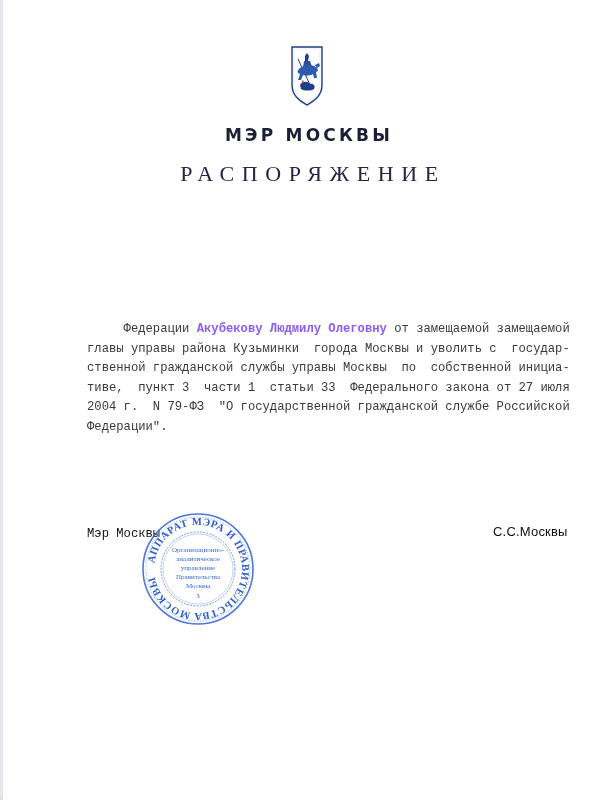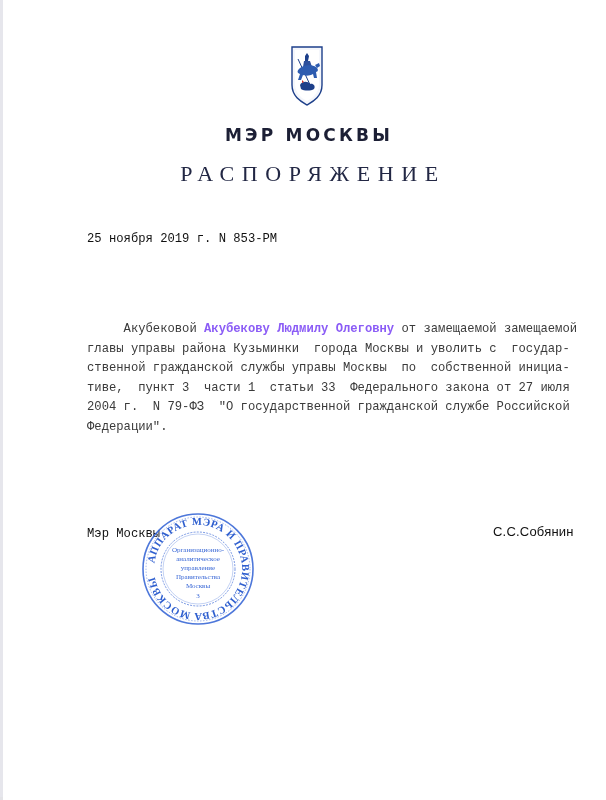--- a/index.html
+++ b/index.html
@@ -116,31 +116,30 @@
     <path d="M9 24 C12 20 22 19 26 22 C29 24 28 27 26 27 L27 33 L24 33 L23 29 C20 31 15 31 13 30 L11 35 L8 35 L10 29 C7 28 7 26 9 24 Z" fill="#2c5bb0"></path>
     <path d="M25 20 l4 -2 l1 3 l-3 2 z" fill="#2c5bb0"></path>
 
     <path d="M10 40 C12 36 18 36 20 39 C23 38 26 41 24 44 C21 46 14 46 11 44 Z" fill="#1d3f8a"></path>
     <path d="M12 35 l2 2 l-2 1 z" fill="#c9302c"></path>
   </svg>
 
   <div class="heading-mayor">МЭР МОСКВЫ</div>
   <div class="heading-order">РАСПОРЯЖЕНИЕ</div>
 
-  <div class="mono doc-date">25 ноября 2019 г. N 853-РМ</div>
 
-  <div class="mono body-text"><span>     Акубековой </span><b>Акубекову Людмилу Олеговну</b><span> от замещаемой замещаемой</span>
+  <div class="mono body-text"><span>     Федерации </span><b>Акубекову Людмилу Олеговну</b><span> от замещаемой замещаемой</span>
 <span>главы управы района Кузьминки  города Москвы и уволить с  государ-</span>
 <span>ственной гражданской службы управы Москвы  по  собственной инициа-</span>
 <span>тиве,  пункт 3  части 1  статьи 33  Федерального закона от 27 июля</span>
 <span>2004 г.  N 79-ФЗ  "О государственной гражданской службе Российской</span>
 <span>Федерации".</span></div>
 
   <div class="mono signer-title">Мэр Москвы</div>
-  <div class="signer-name">С.С.Собянин</div>
+  <div class="signer-name">С.С.Москвы</div>
 
   <svg class="stamp" viewBox="0 0 114 114">
     <defs>
       <path id="ringPath" d="M57 57 m-44 0 a44 44 0 1 1 88 0 a44 44 0 1 1 -88 0"></path>
     </defs>
     <circle cx="57" cy="57" r="55" fill="none" stroke="#3a68d6" stroke-width="1.6" opacity="0.9"></circle>
     <circle cx="57" cy="57" r="52" fill="none" stroke="#3a68d6" stroke-width="0.6" stroke-dasharray="1.5 1.5" opacity="0.8"></circle>
     <circle cx="57" cy="57" r="37" fill="none" stroke="#3a68d6" stroke-width="0.8" stroke-dasharray="2 1.2" opacity="0.85"></circle>
     <circle cx="57" cy="57" r="35" fill="none" stroke="#3a68d6" stroke-width="0.5" opacity="0.6"></circle>
     <text font-family="Liberation Serif, serif" font-size="10.5" font-weight="bold" fill="#2f5fcf" letter-spacing="0.6">

